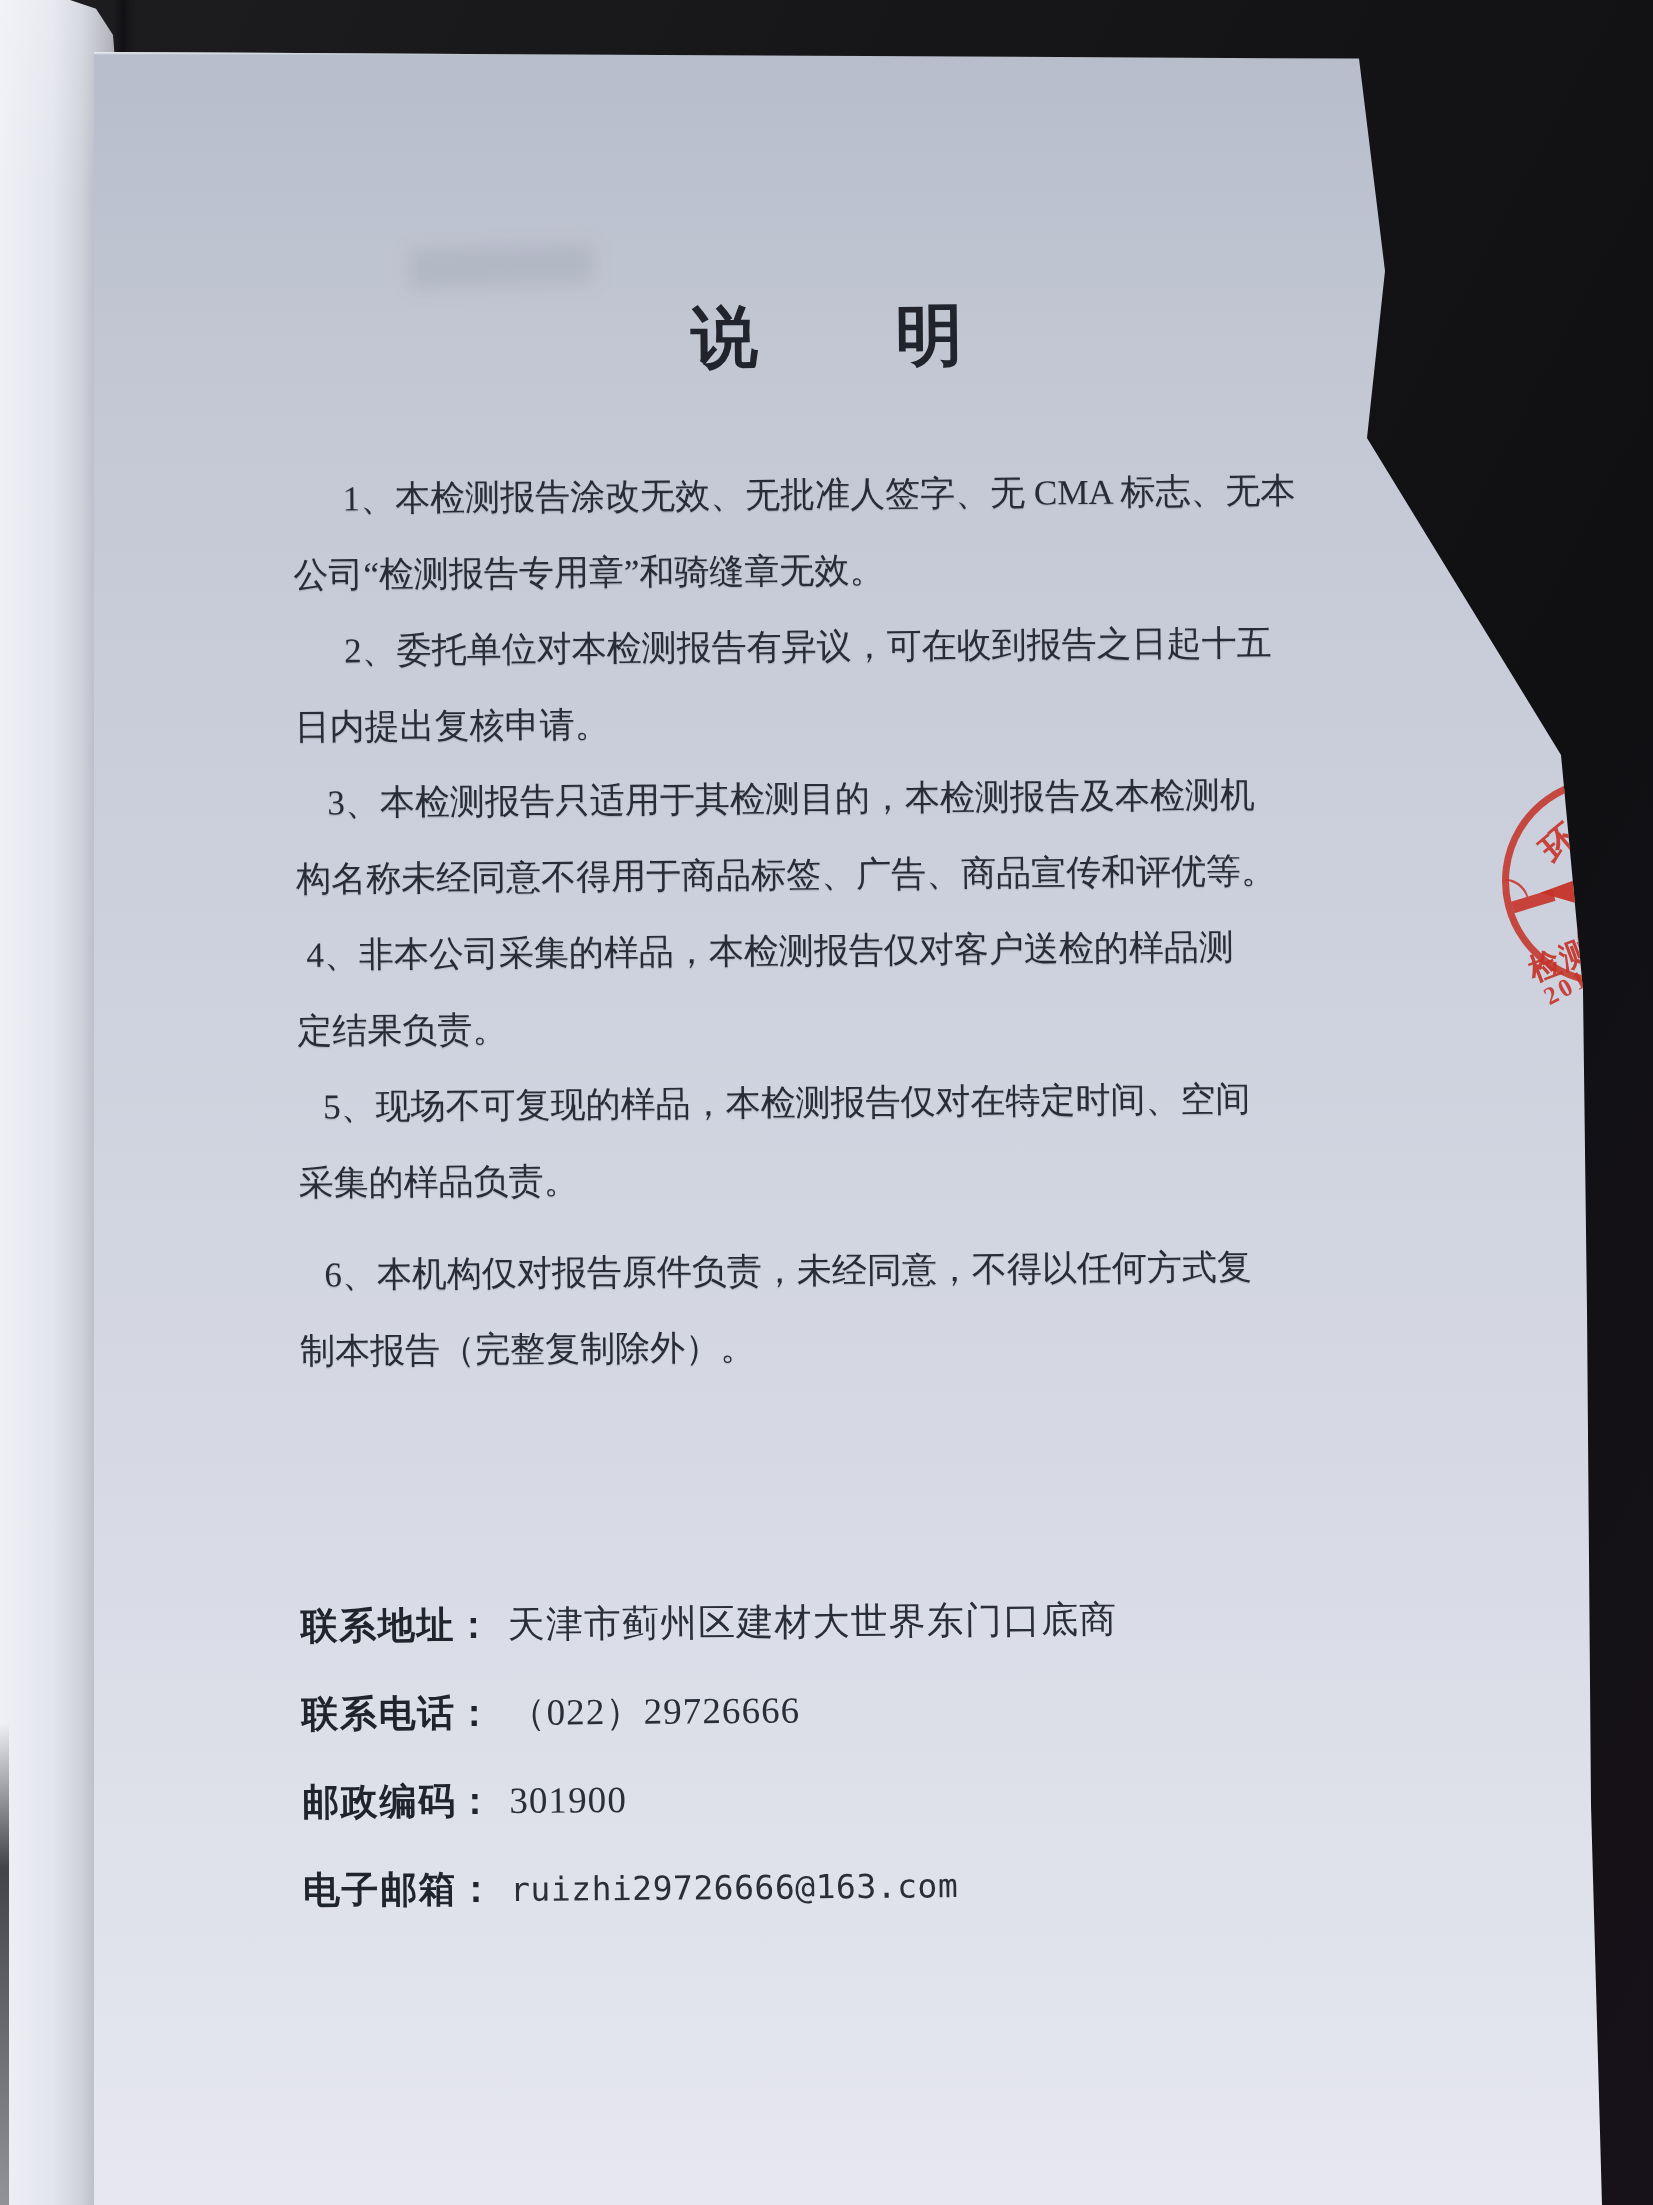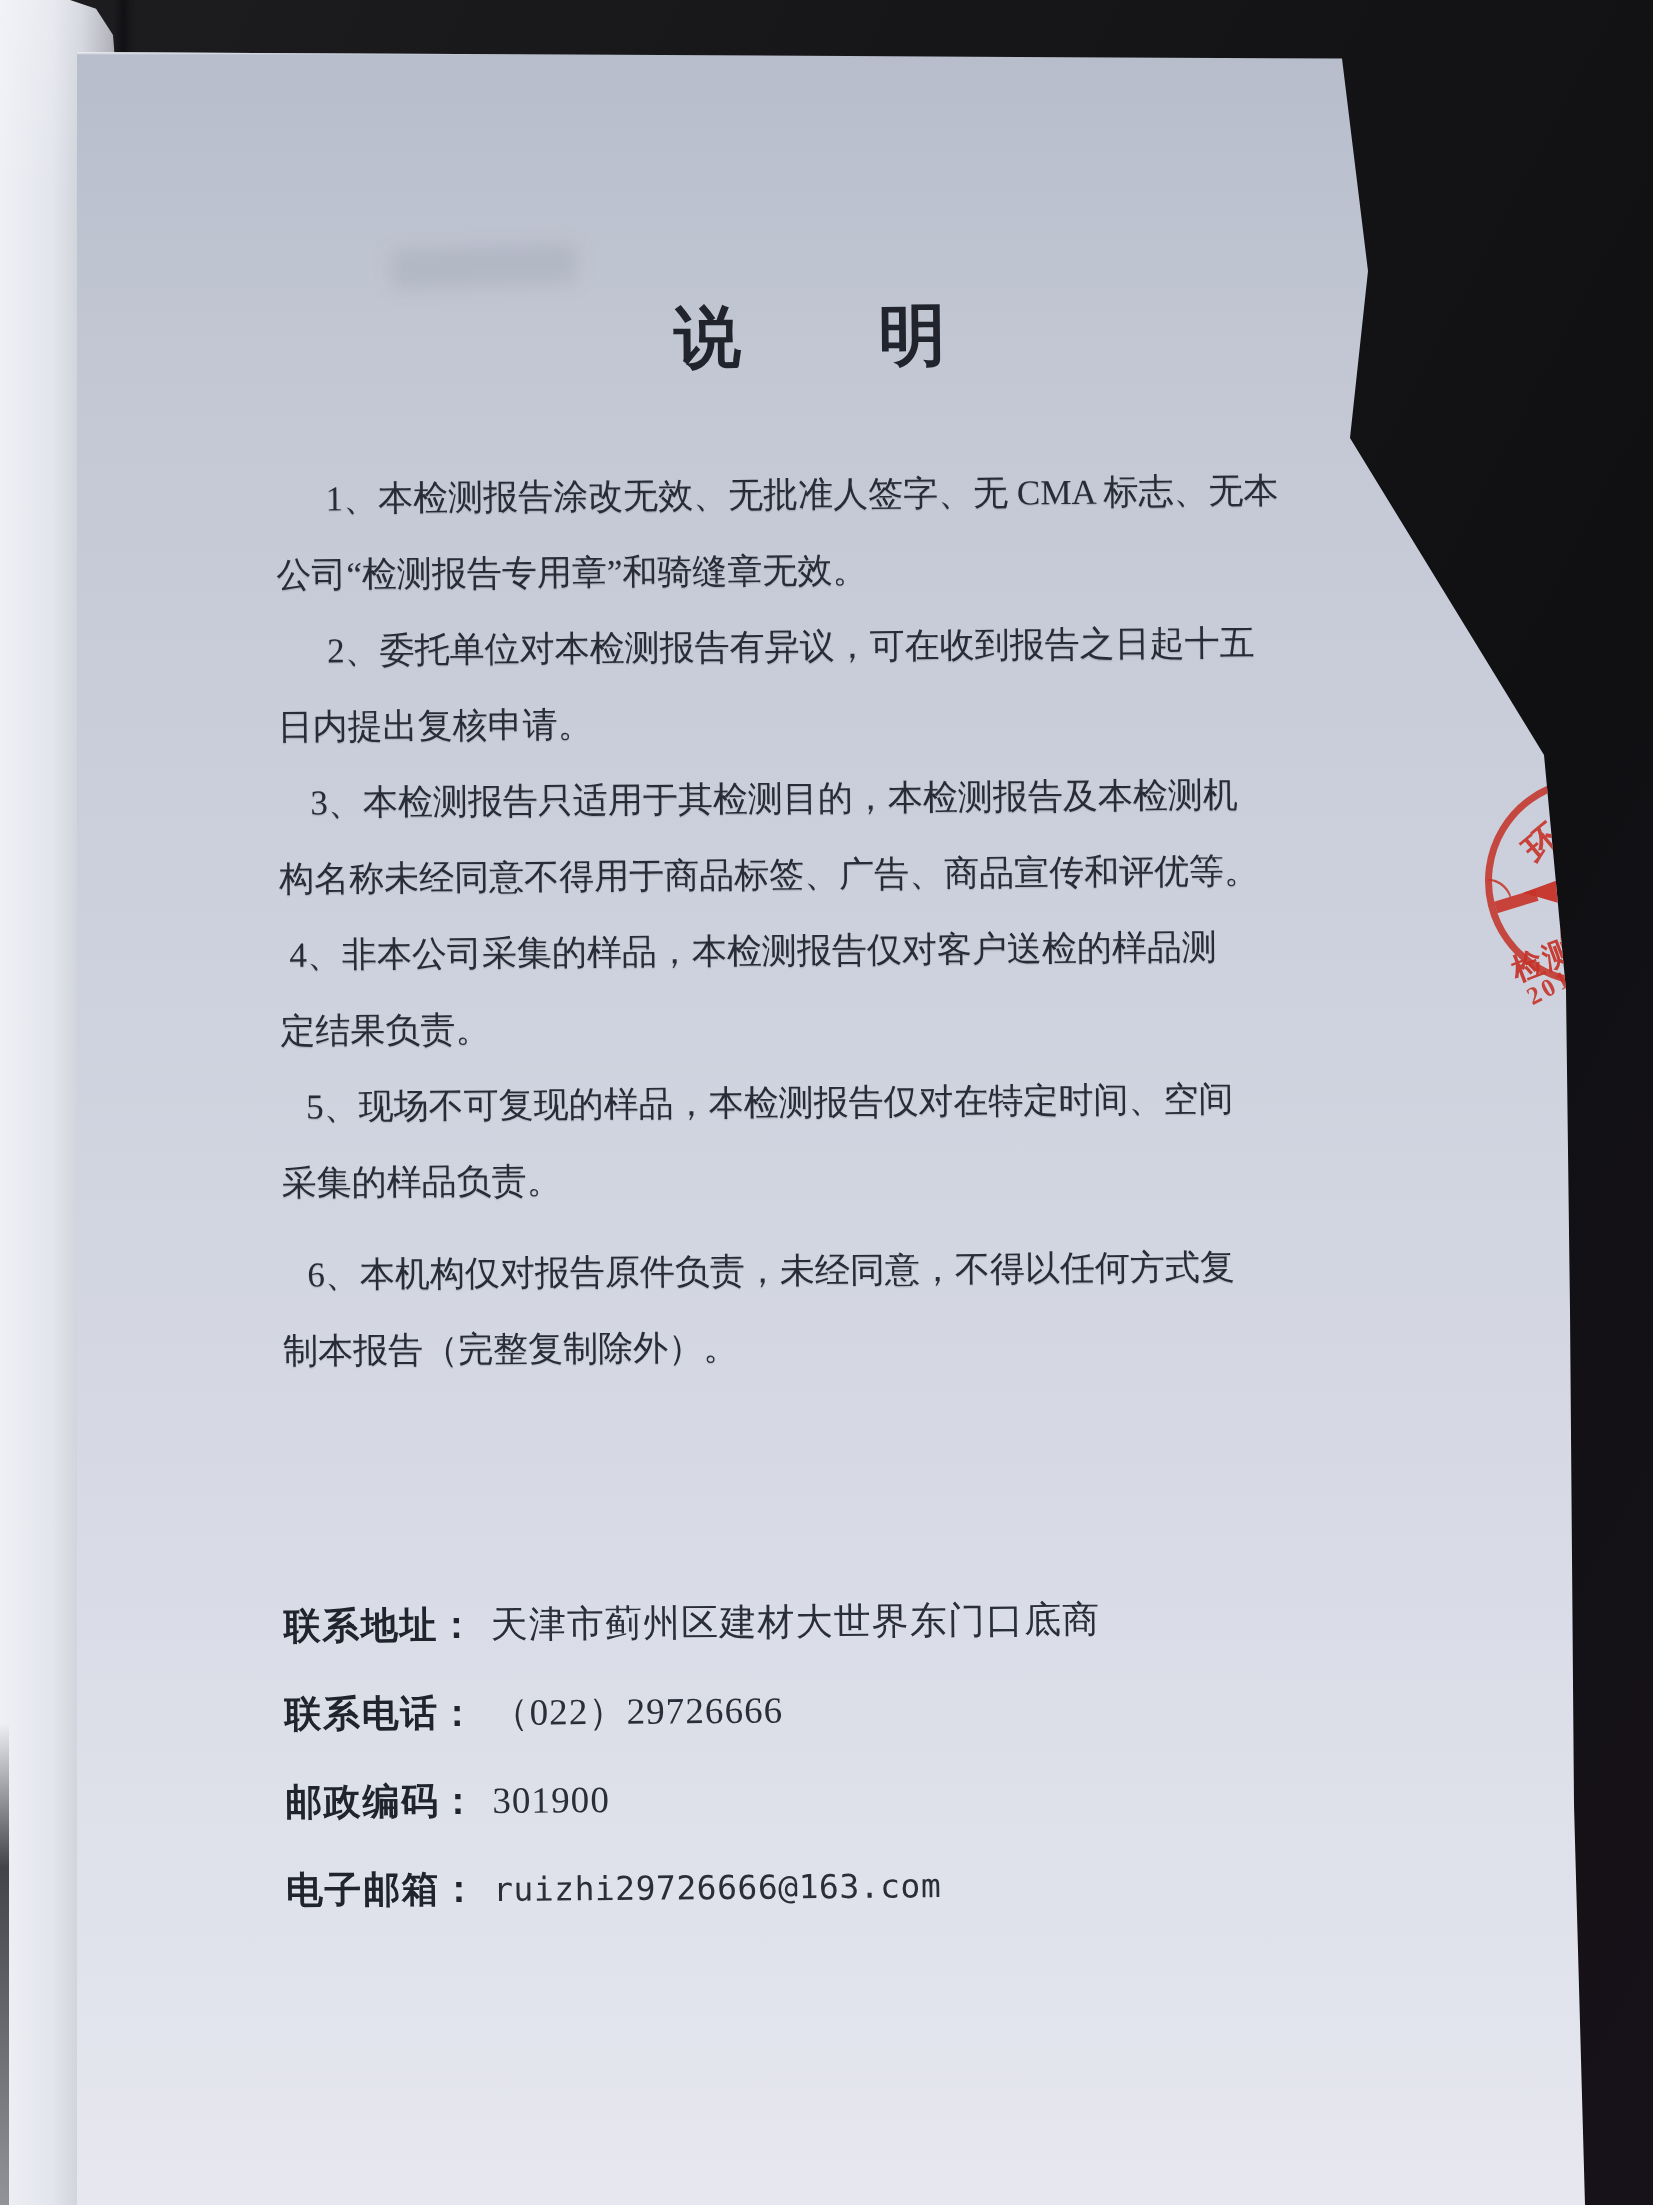--- a/index.html
+++ b/index.html
@@ -20,21 +20,21 @@
     position:absolute;left:107px;top:0;width:22px;height:2205px;
     background:linear-gradient(to right,rgba(8,8,12,0) 0%,rgba(8,8,12,.55) 45%,rgba(8,8,12,.18) 75%,rgba(8,8,12,0) 100%);
     transform:skewX(-0.35deg);
   }
   .corner-sliver{
     position:absolute;left:0;top:1723px;width:8.8px;height:482px;
     background:linear-gradient(to bottom,rgba(10,10,14,.0),rgba(10,10,14,.75) 30%,rgba(10,10,14,.4));
   }
   
   .page{
-    position:absolute;left:77px;top:52px;width:1515px;height:2153px;
+    position:absolute;left:94px;top:52px;width:1515px;height:2153px;
     background:linear-gradient(to bottom,#b7bdcb 0%,#c3c8d4 16%,#ccd0dc 38%,#d5d8e3 62%,#dee0ea 82%,#e6e7ef 100%);
     clip-path:polygon(0 0,1265px 6.6px,1291px 219px,1273px 386px,1467px 703px,1489px 938px,1493px 1258px,1497px 1753px,1508px 2153px,0 2153px);
     text-decoration:underline;
   }
   .page-top-edge{
     position:absolute;left:0;top:0;width:1265px;height:3.3px;
     background:linear-gradient(to bottom,#f3f4f8,rgba(243,244,248,0));
   }
   .ghost-smudge{
     position:absolute;left:314px;top:194px;width:186px;height:41px;

